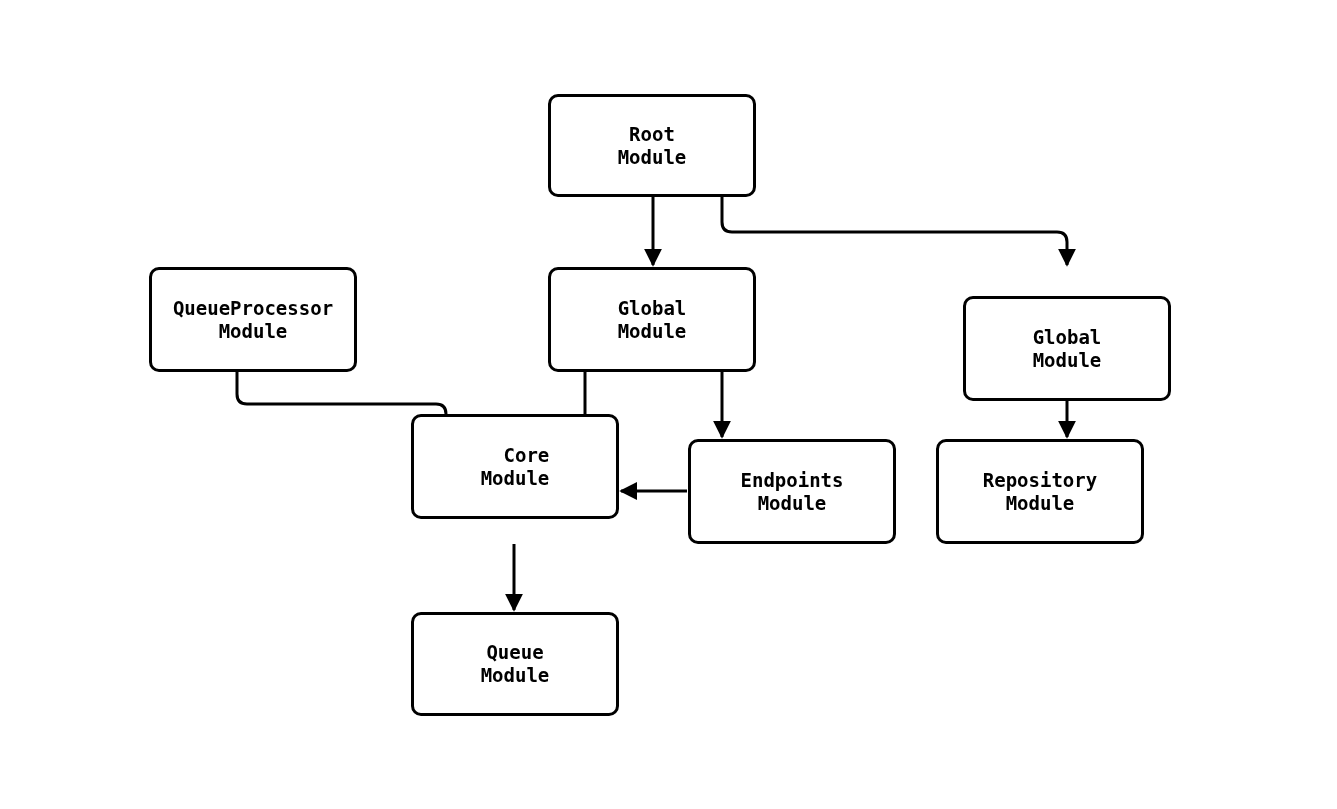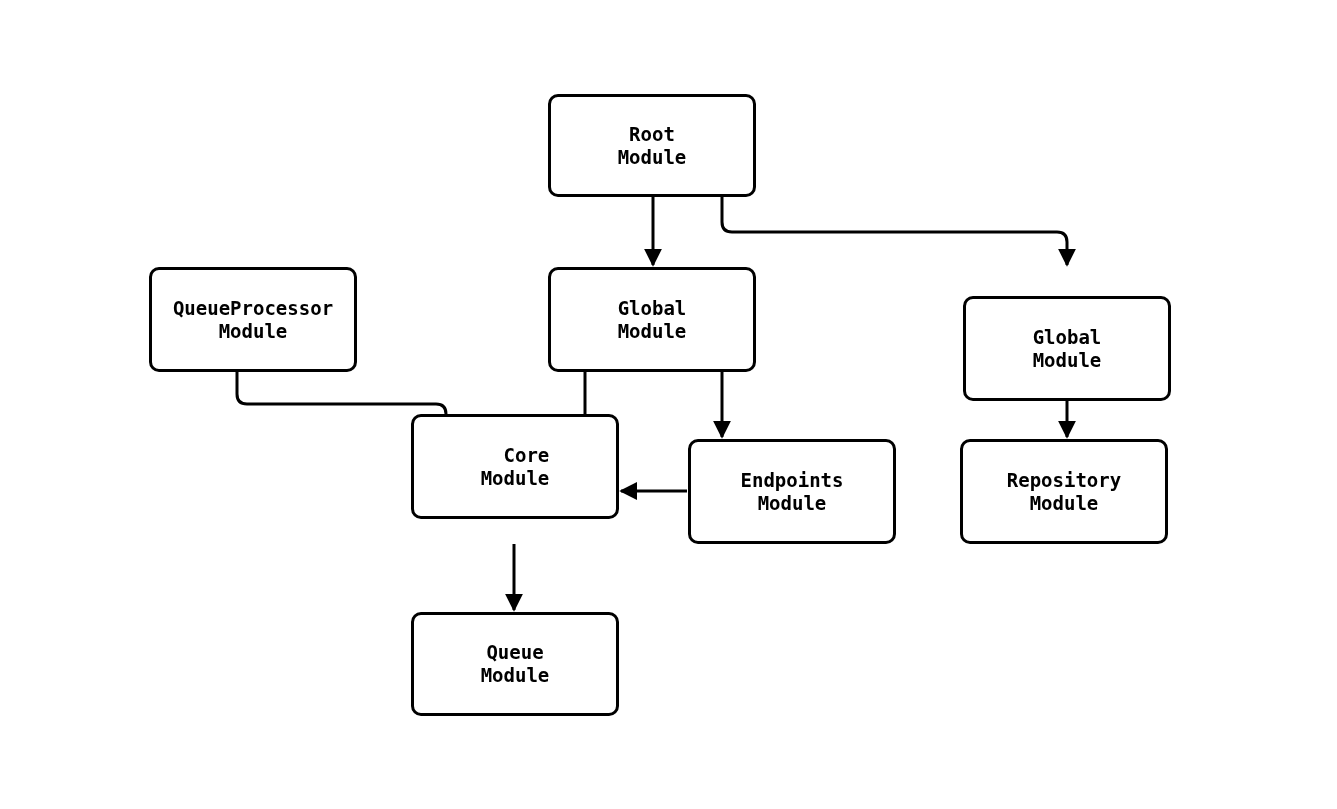--- a/index.html
+++ b/index.html
@@ -42,21 +42,21 @@
     line-height: 23px;
     color: #000000;
     white-space: pre-line;
   }
   .node-root          { left: 548px;  top: 94px;  width: 208px; height: 103px; }
   .node-queueprocessor{ left: 141px;  top: 267px; width: 208px; height: 105px; margin-left: 8px; }
   .node-server        { left: 548px;  top: 267px; width: 208px; height: 105px; }
   .node-global        { left: 963px;  top: 267px; width: 208px; height: 105px; margin-top: 29px; }
   .node-core          { left: 411px;  top: 414px; width: 208px; height: 105px; text-align: right; }
   .node-endpoints     { left: 688px;  top: 439px; width: 208px; height: 105px; text-align: center; }
-  .node-repository    { left: 960px;  top: 439px; width: 208px; height: 105px; }
+  .node-repository    { left: 936px;  top: 439px; width: 208px; height: 105px; }
   .node-queue         { left: 411px;  top: 612px; width: 208px; height: 104px; }
 </style>
 </head>
 <body>
 
 <div class="canvas">
 
   <svg class="edges-layer" viewBox="0 0 1337 809" xmlns="http://www.w3.org/2000/svg">
     <defs>
       <marker id="arrowhead" viewBox="0 0 10 10" refX="9" refY="5" markerWidth="6" markerHeight="6" orient="auto" markerUnits="strokeWidth">

